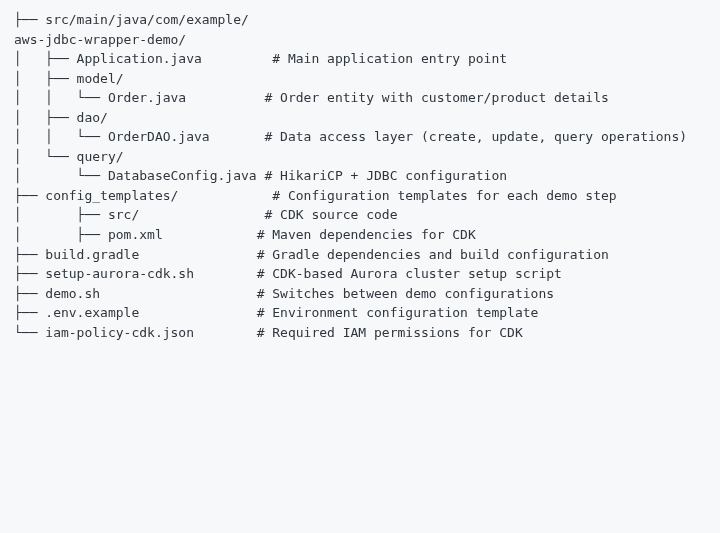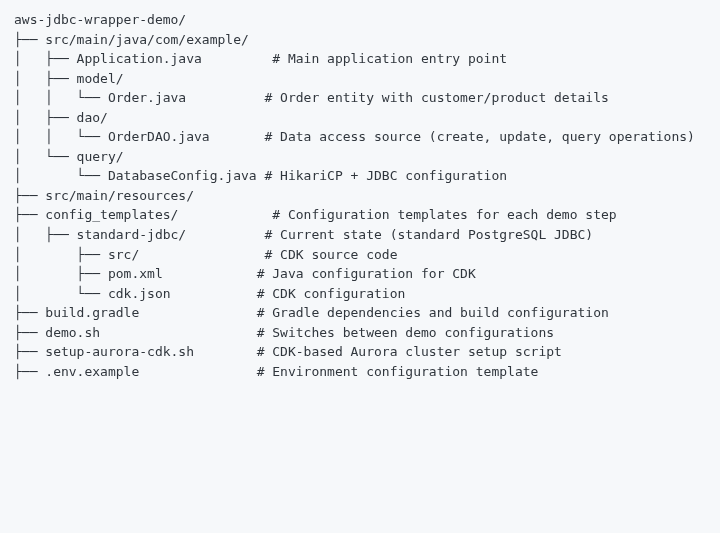--- a/index.html
+++ b/index.html
@@ -25,32 +25,30 @@
   }
   .tree-line {
     white-space: pre;
     height: 19.55px;
   }
 </style>
 </head>
 <body>
 
 <div class="code-block">
+  <div class="tree-line">├── src/main/java/com/example/</div>
   <div class="tree-line">aws-jdbc-wrapper-demo/</div>
-  <div class="tree-line">├── src/main/java/com/example/</div>
   <div class="tree-line">│   ├── Application.java         # Main application entry point</div>
   <div class="tree-line">│   ├── model/</div>
   <div class="tree-line">│   │   └── Order.java          # Order entity with customer/product details</div>
   <div class="tree-line">│   ├── dao/</div>
-  <div class="tree-line">│   │   └── OrderDAO.java       # Data access source (create, update, query operations)</div>
+  <div class="tree-line">│   │   └── OrderDAO.java       # Data access layer (create, update, query operations)</div>
   <div class="tree-line">│   └── query/</div>
   <div class="tree-line">│       └── DatabaseConfig.java # HikariCP + JDBC configuration</div>
-  <div class="tree-line">├── src/main/resources/</div>
   <div class="tree-line">├── config_templates/            # Configuration templates for each demo step</div>
-  <div class="tree-line">│   ├── standard-jdbc/          # Current state (standard PostgreSQL JDBC)</div>
   <div class="tree-line">│       ├── src/                # CDK source code</div>
-  <div class="tree-line">│       ├── pom.xml            # Java configuration for CDK</div>
-  <div class="tree-line">│       └── cdk.json           # CDK configuration</div>
+  <div class="tree-line">│       ├── pom.xml            # Maven dependencies for CDK</div>
   <div class="tree-line">├── build.gradle               # Gradle dependencies and build configuration</div>
+  <div class="tree-line">├── setup-aurora-cdk.sh        # CDK-based Aurora cluster setup script</div>
   <div class="tree-line">├── demo.sh                    # Switches between demo configurations</div>
-  <div class="tree-line">├── setup-aurora-cdk.sh        # CDK-based Aurora cluster setup script</div>
   <div class="tree-line">├── .env.example               # Environment configuration template</div>
+  <div class="tree-line">└── iam-policy-cdk.json        # Required IAM permissions for CDK</div>
 </div>
 
 </body></html>

